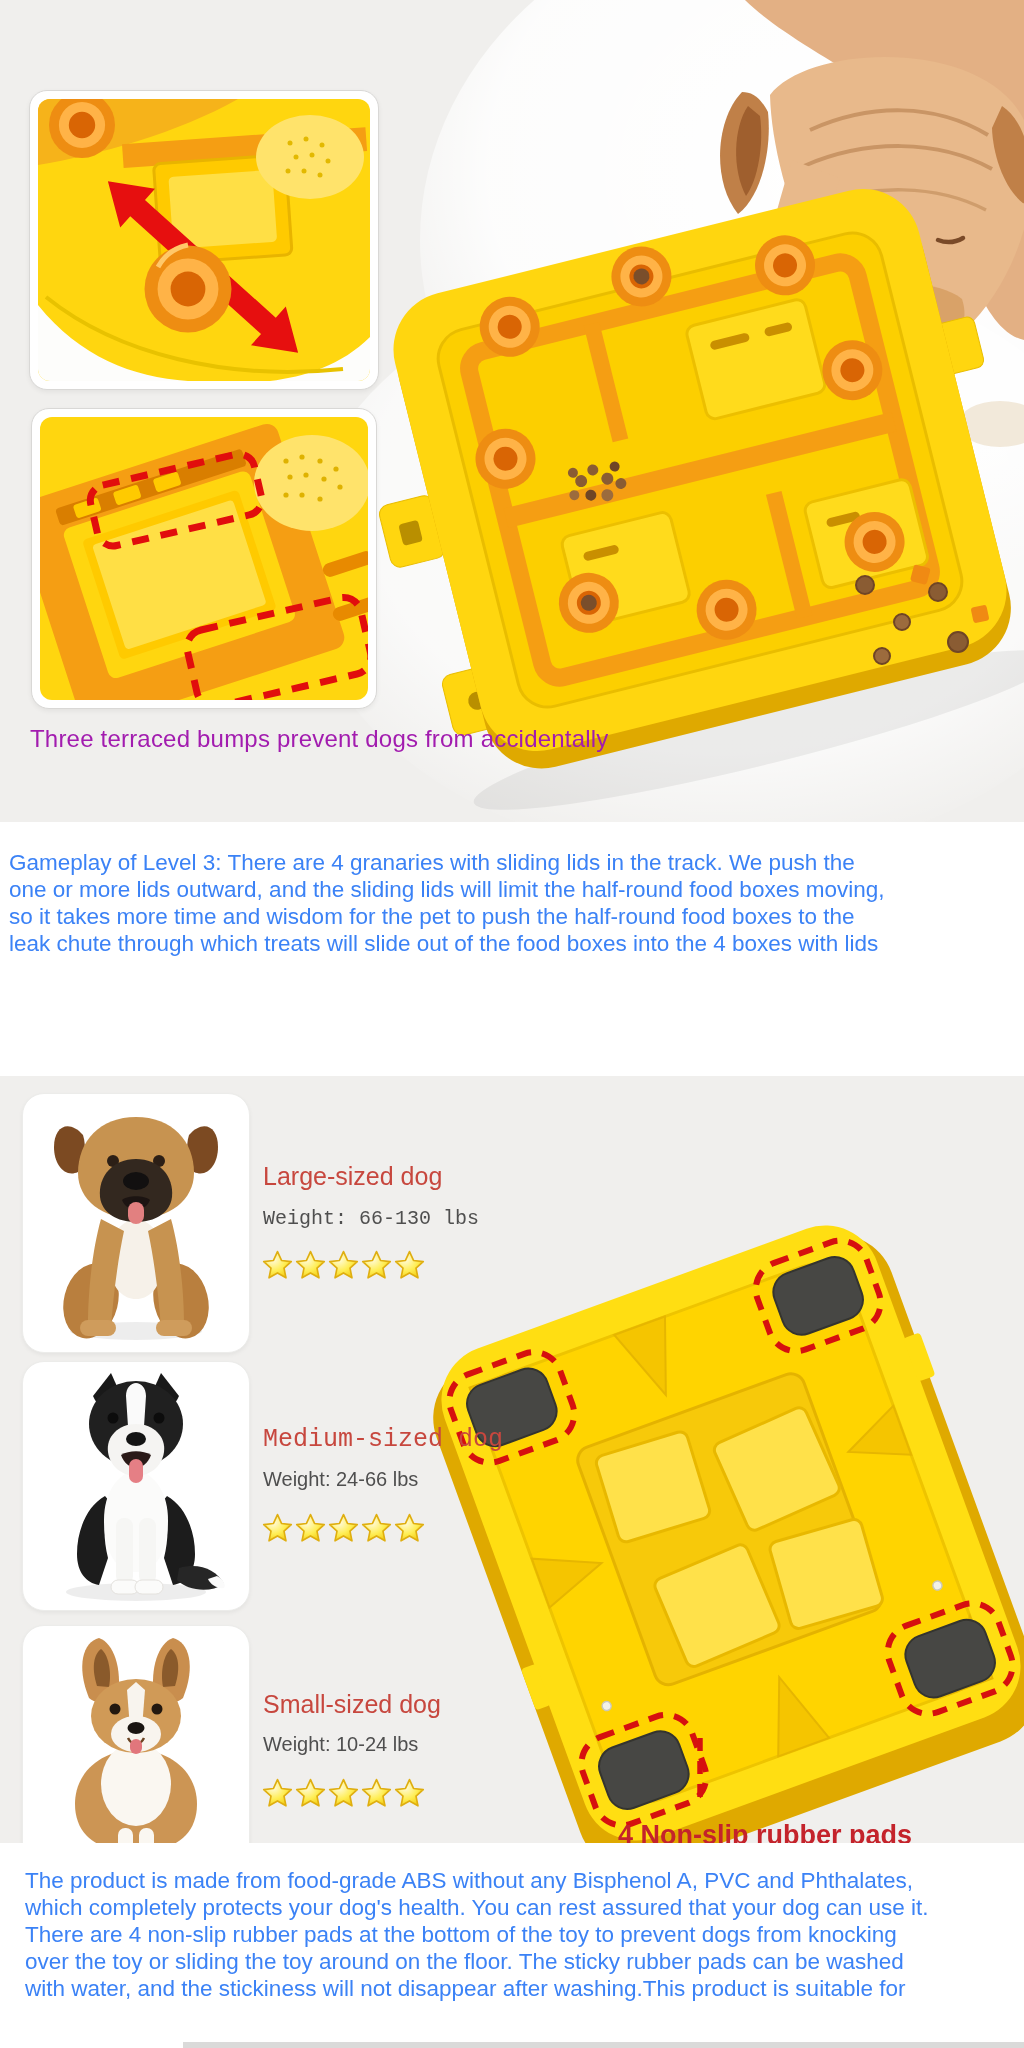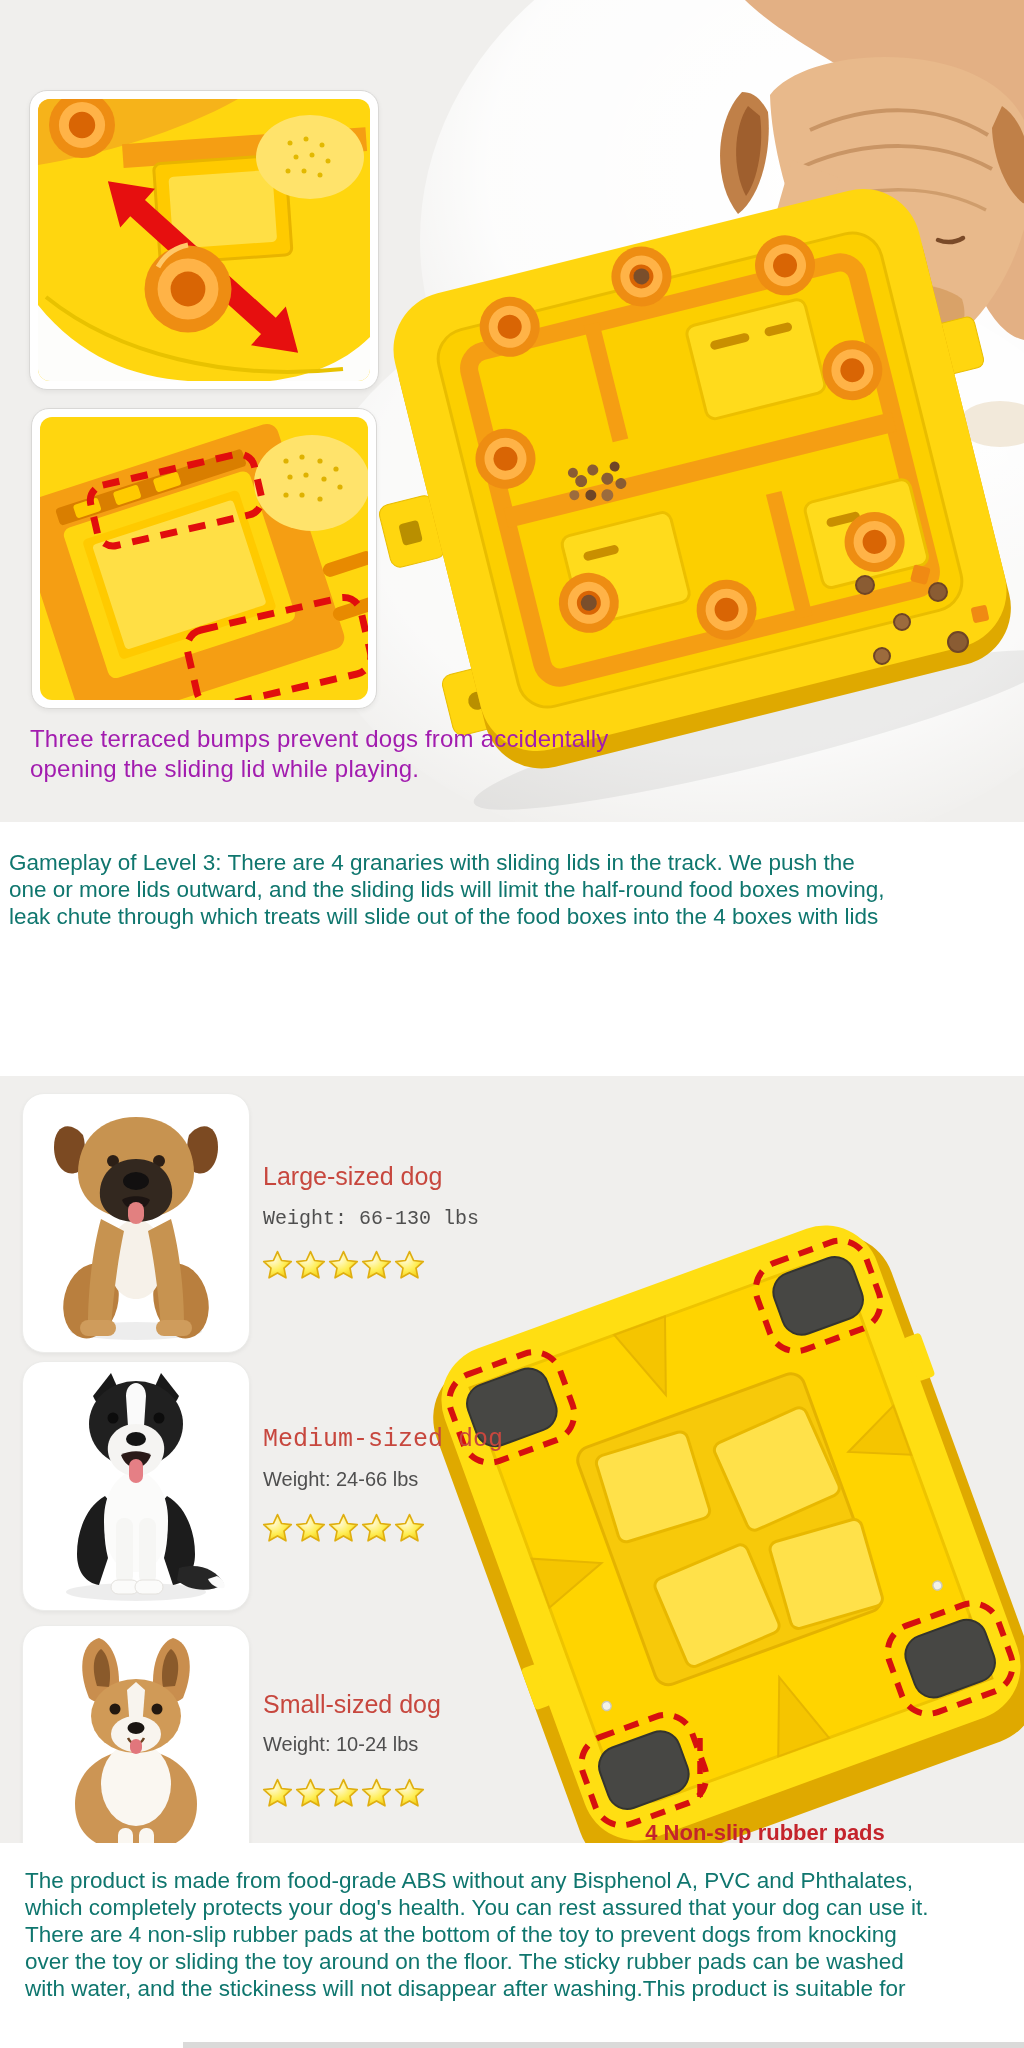--- a/index.html
+++ b/index.html
@@ -10,29 +10,29 @@
   .sec-gray{background:#f0efed;}
   .sec-white{background:#ffffff;}
   
   .inset-card{background:#ffffff;border:1px solid #d9d8d6;border-radius:18px;
               box-shadow:0 2px 5px rgba(0,0,0,.06);overflow:hidden;}
   .inset-inner{position:absolute;left:8px;top:8px;border-radius:12px;overflow:hidden;}
   
   .caption-red{color:#a21caf;font-size:24px;line-height:30px;font-weight:400;
                letter-spacing:.2px;white-space:nowrap;}
   
-  .para{color:#0f766e;font-size:22.5px;line-height:27px;letter-spacing:0;}
+  .para{color:#3b82f6;font-size:22.5px;line-height:27px;letter-spacing:0;}
   .para div{white-space:nowrap;}
   
   .dog-card{background:#ffffff;border:1px solid #ececea;border-radius:22px;
             box-shadow:0 2px 4px rgba(0,0,0,.05);overflow:hidden;}
   .card-title{color:#c7473e;font-size:25px;font-weight:400;white-space:nowrap;}
   .card-weight{color:#4f4f4f;font-size:20px;font-weight:400;white-space:nowrap;}
   .stars{display:flex;gap:2px;}
-  .pads-label{color:#c4232b;font-size:22px;font-weight:700;white-space:nowrap;
+  .pads-label{color:#c4232b;font-size:27px;font-weight:700;white-space:nowrap;
               text-align:center;}
   .bottom-strip{background:#dadad9;}
 </style>
 </head>
 <body>
 
 <svg width="0" height="0" style="position:absolute">
   <defs>
     <radialGradient id="starG" cx="35%" cy="30%" r="80%">
       <stop offset="0%" stop-color="#fffbe0"></stop>
@@ -219,28 +219,28 @@
 
         <g fill="none" stroke="#e10d0d" stroke-width="7">
           <rect x="52" y="52" width="168" height="62" rx="16" stroke-dasharray="17 12" transform="rotate(-13 136 83)"></rect>
           <rect x="150" y="196" width="178" height="78" rx="18" stroke-dasharray="17 12" transform="rotate(-13 239 235)"></rect>
         </g>
       </svg>
     </div>
 
     <div class="abs caption-red" style="left:30px;top:724px;">
       <div>Three terraced bumps prevent dogs from accidentally</div>
-      <div>opening the sliding lid while playing.</div>
     </div>
   </div>
 
   <div class="abs sec-white" style="left:0;top:822px;width:1024px;height:206px;">
     <div class="abs para" style="left:9px;top:27px;width:1010px;">
       <div>Gameplay of Level 3: There are 4 granaries with sliding lids in the track. We push the</div>
       <div>one or more lids outward, and the sliding lids will limit the half-round food boxes moving,</div>
+      <div>so it takes more time and wisdom for the pet to push the half-round food boxes to the</div>
       <div>leak chute through which treats will slide out of the food boxes into the 4 boxes with lids</div>
     </div>
   </div>
 
   <div class="abs sec-gray" style="left:0;top:1028px;width:1024px;height:815px;margin-top:48px;">
 
     <svg class="abs" style="left:0;top:0;" width="1024" height="815" viewBox="0 0 1024 815">
       <g transform="translate(731,457) rotate(-20)">
         <rect x="-244" y="-248" width="484" height="536" rx="58" fill="#dfa900"></rect>
         <rect x="-230" y="-260" width="460" height="520" rx="55" fill="#ffde12"></rect>

